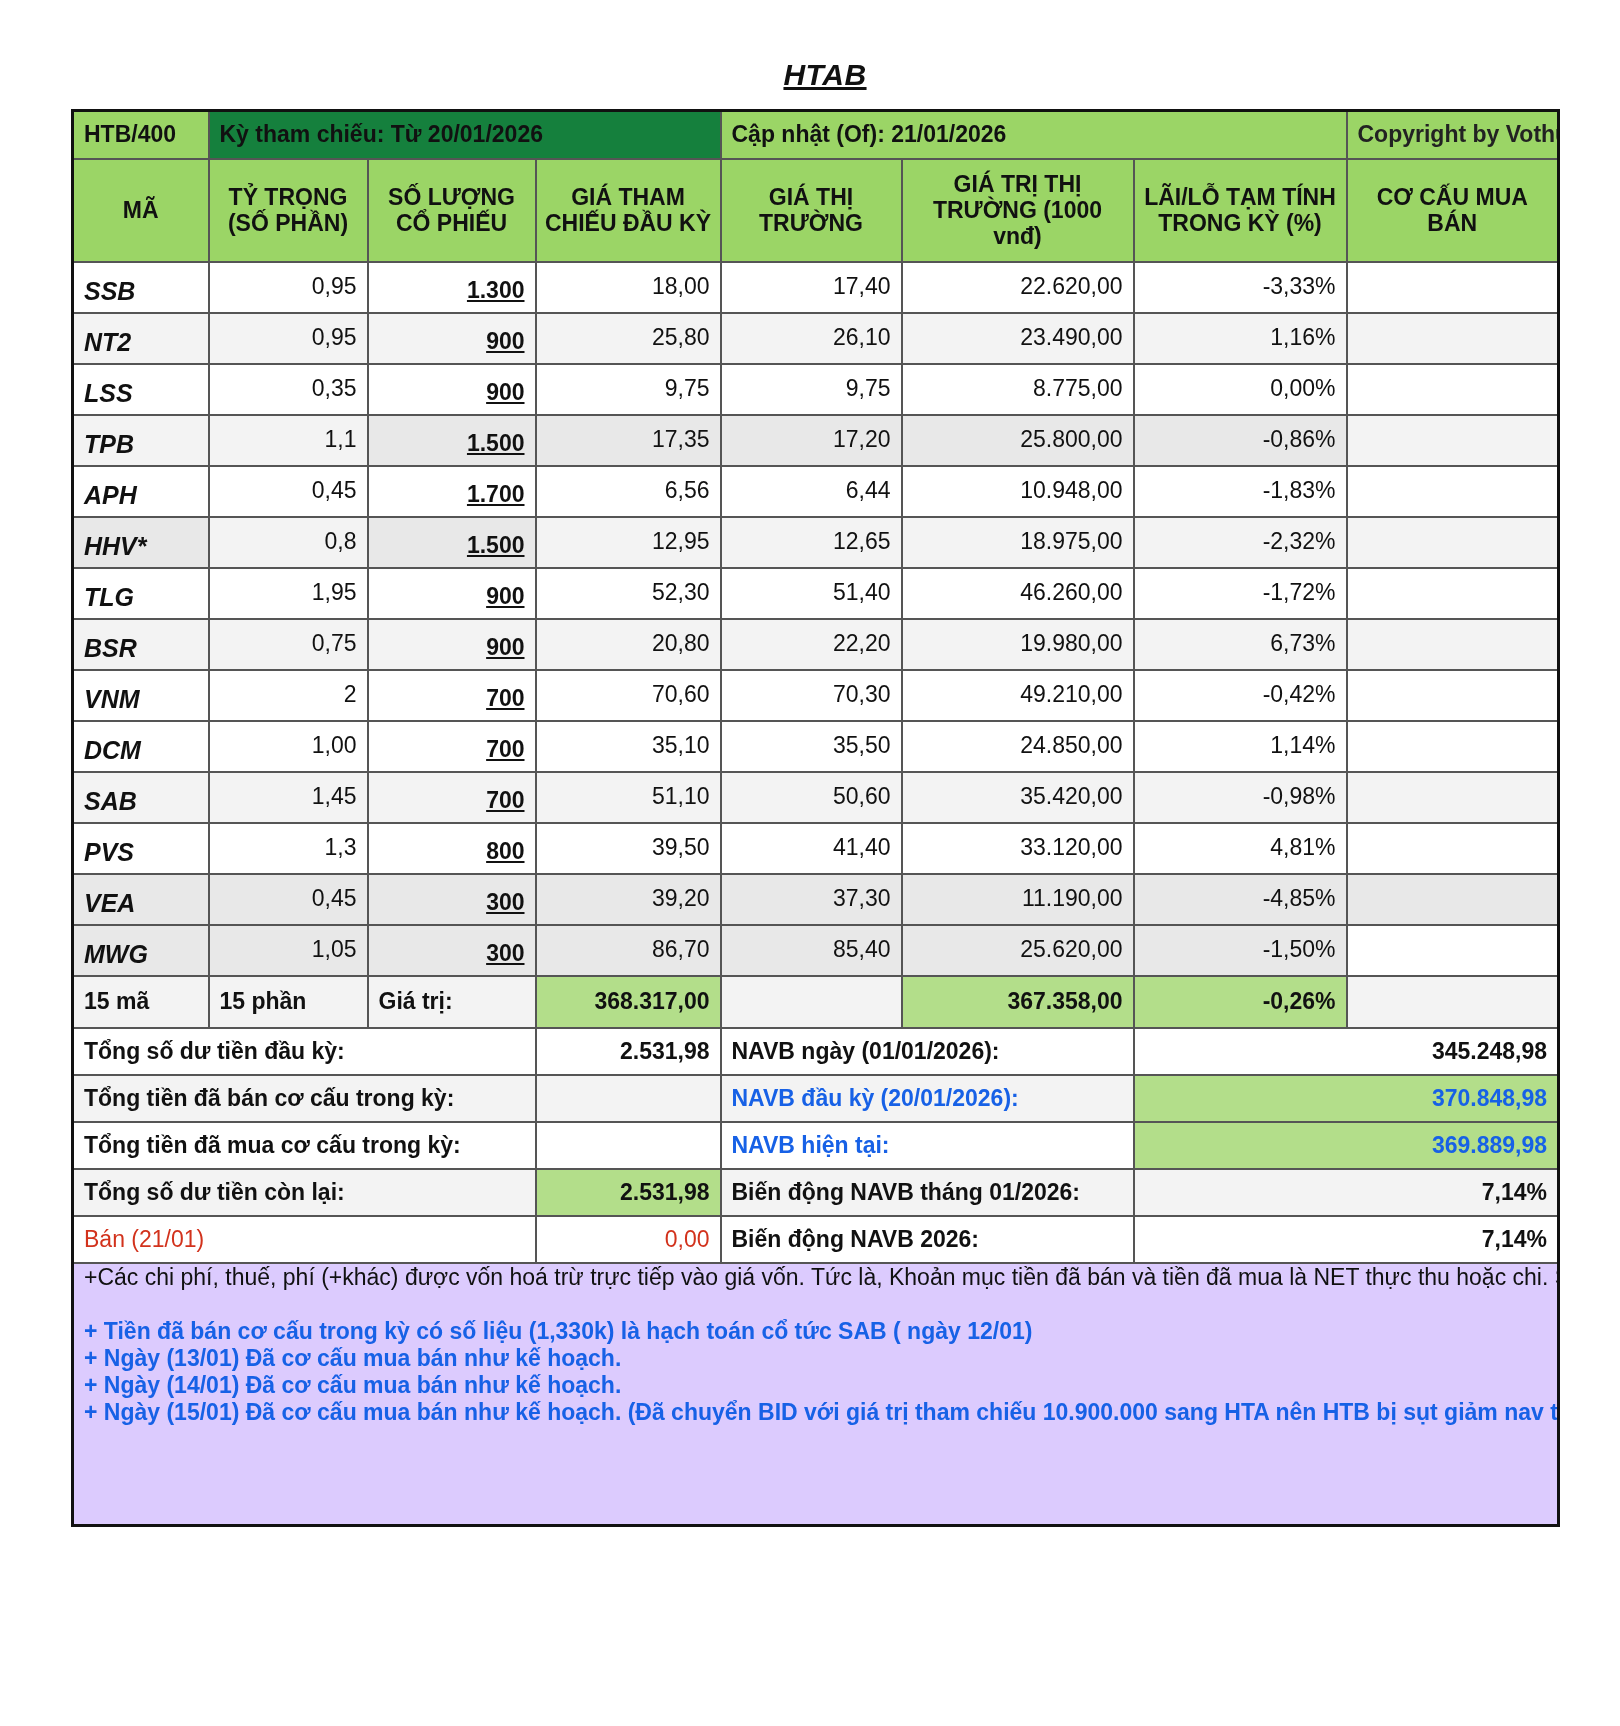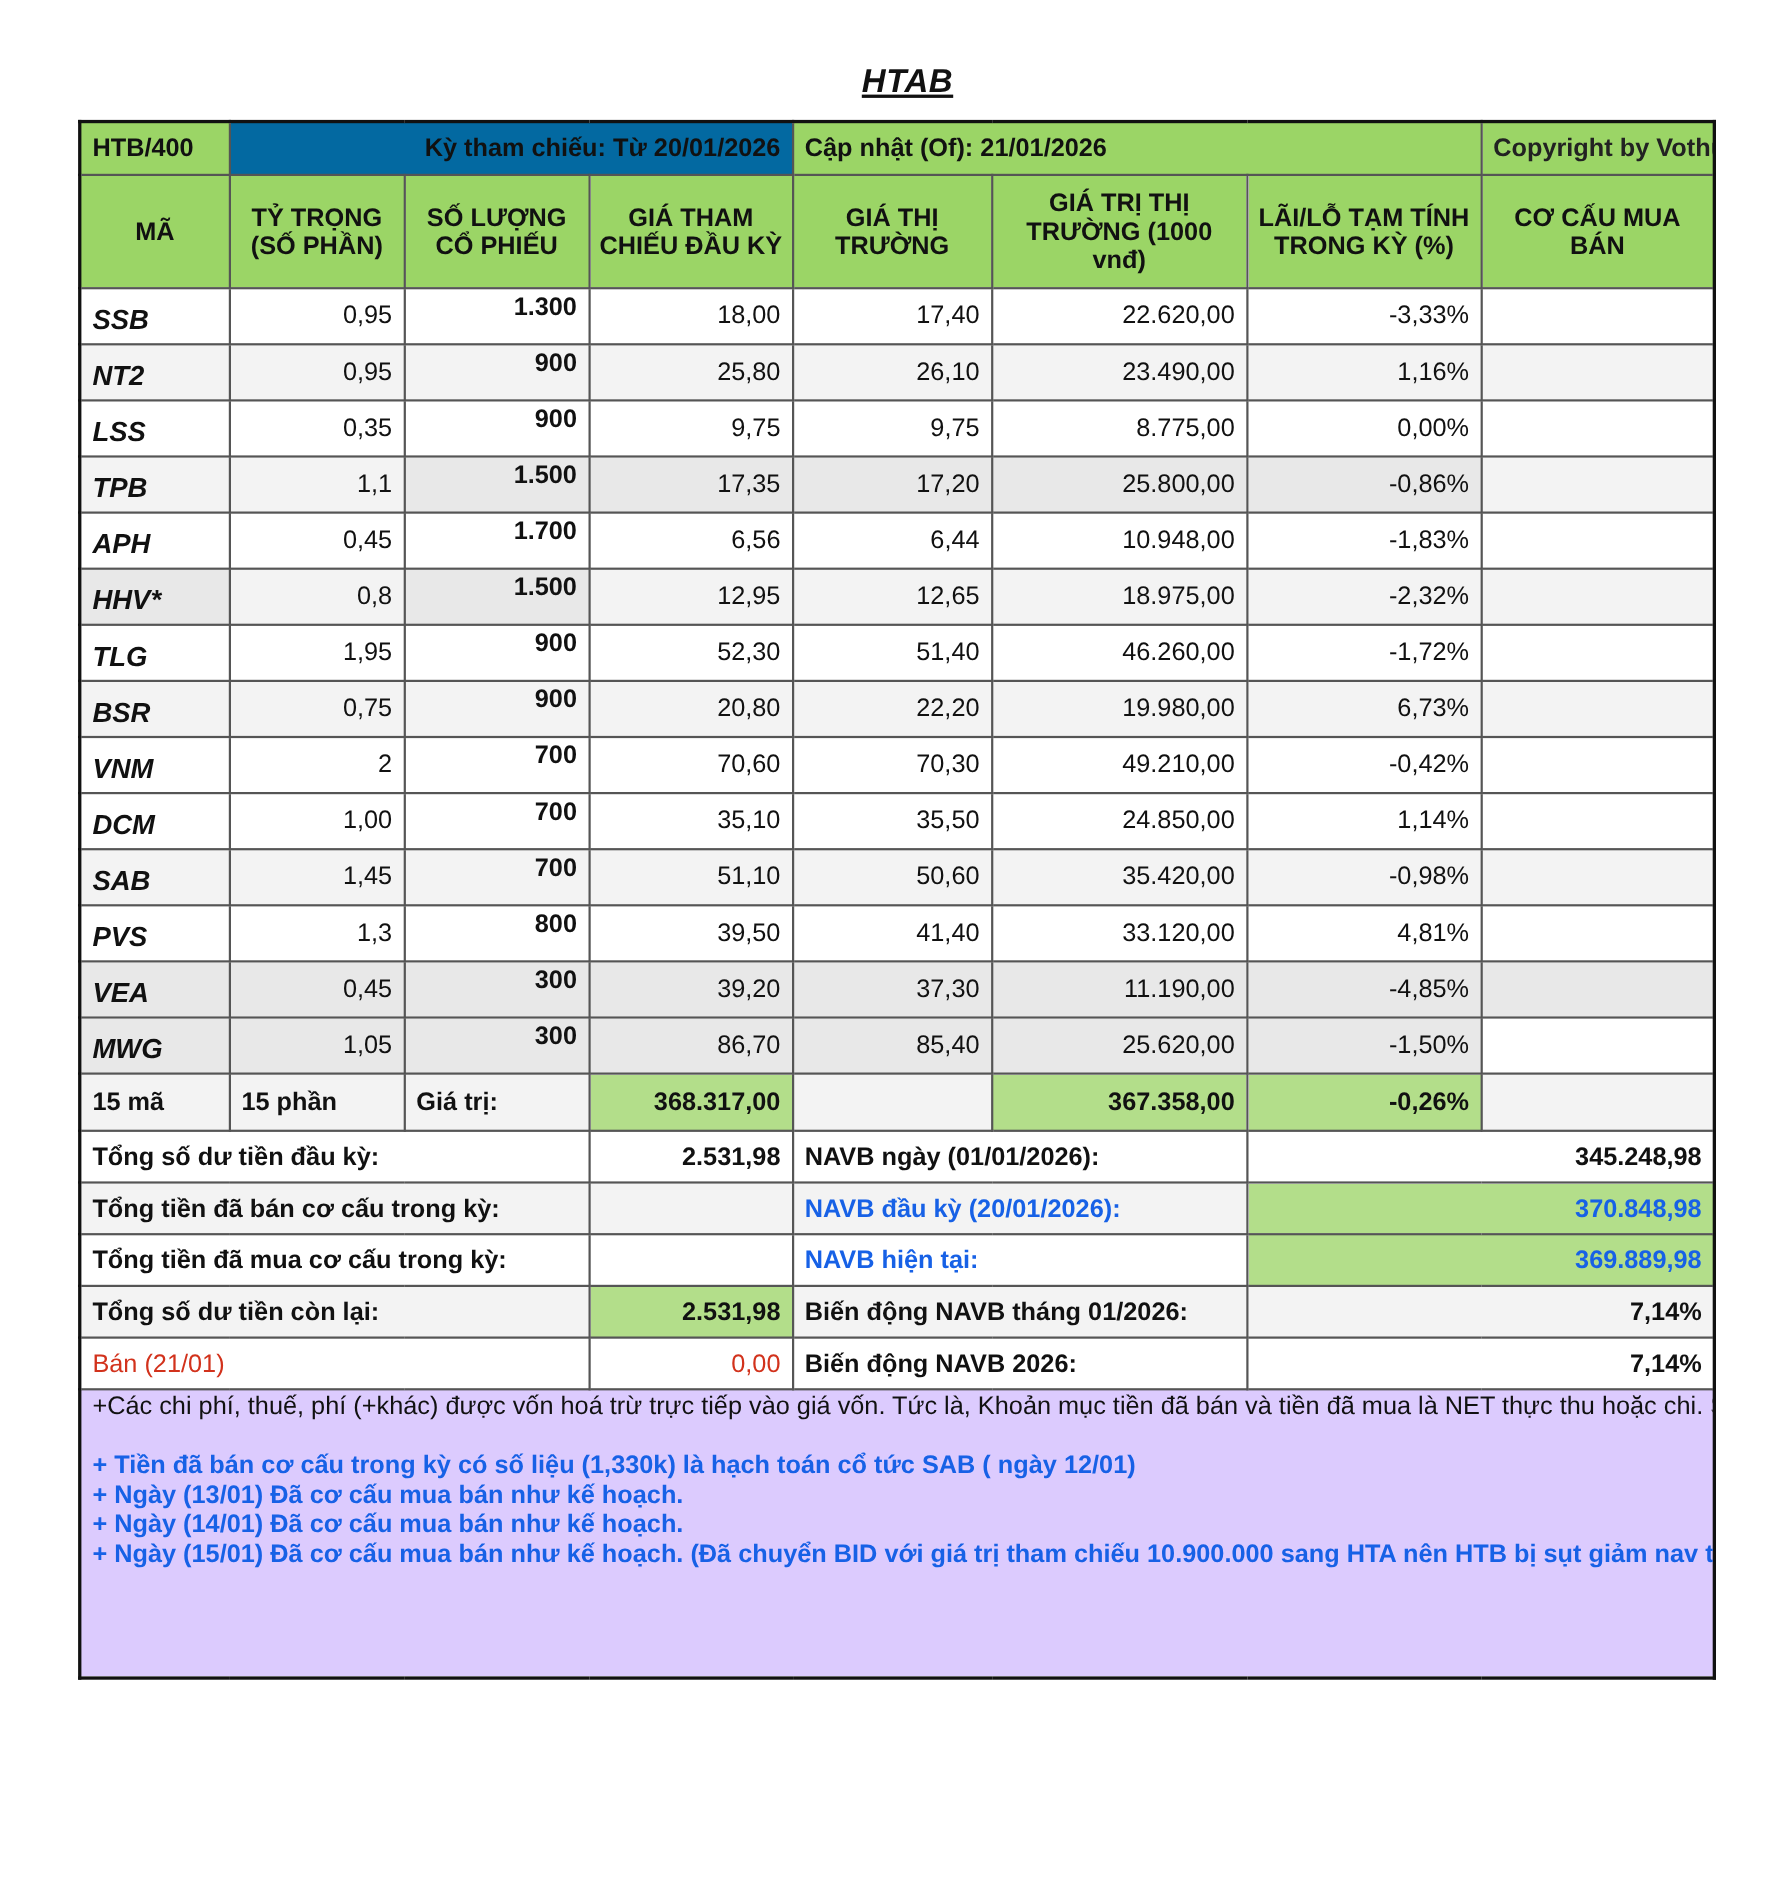--- a/index.html
+++ b/index.html
@@ -5,30 +5,30 @@
   html, body { margin:0; padding:0; background:#ffffff; }
   body { width:1620px; height:1726px; position:relative; overflow:hidden;
          font-family:"Liberation Sans", sans-serif; color:#111; }
   .title { position:absolute; left:15px; width:1620px; top:58px; text-align:center;
            font-size:30px; font-weight:bold; font-style:italic; text-decoration:underline; letter-spacing:0.5px; }
   table.sheet { position:absolute; left:71px; top:109px; width:1486px; border-collapse:collapse;
                 table-layout:fixed; border:3px solid #111; }
   table.sheet td { border:2px solid #555; padding:0 10px; overflow:hidden; white-space:nowrap; box-sizing:border-box; }
   .green { background:#9bd566; }
   .lightgreen { background:#b3de8a; }
-  .yellow { background:#0369a1;text-align:right; }
+  .yellow { background:#15803d; }
   .purple { background:#dccbfe; }
   .g1 { background:#f3f3f3; }
   .g2 { background:#e8e8e8; }
   .w { background:#ffffff; }
   tr.trow td { height:48px; font-size:23px; font-weight:bold; }
   tr.hrow td { height:103px; font-size:23px; font-weight:bold; text-align:center; white-space:normal; line-height:26px; padding:0 6px; }
   tr.drow td { height:51px; font-size:23px; }
   tr.drow td.num { text-align:right; vertical-align:top; padding-top:10px; }
-  tr.drow td.qty { text-align:right; font-weight:bold; vertical-align:bottom; padding-bottom:20px; }
+  tr.drow td.qty { text-align:right; font-weight:bold; vertical-align:bottom; padding-bottom:8px;text-decoration:underline; }
   tr.drow td.code { font-weight:bold; font-size:25px; vertical-align:bottom; padding-bottom:6px;font-style:italic; }
   tr.tot td { height:52px; font-size:23px; font-weight:bold; }
   tr.srow td { height:47px; font-size:23px; }
   .bold { font-weight:bold; }
   .right { text-align:right; }
   .blue { color:#1761e6; }
   .red { color:#d2321c; }
   .copy { font-size:10px; font-weight:normal; text-align:center; color:#222; }
   td.notes { height:263px; vertical-align:top; padding:10px 10px 0 10px; white-space:normal; font-size:23px; line-height:27px; }
   .note-plain { color:#111; }

